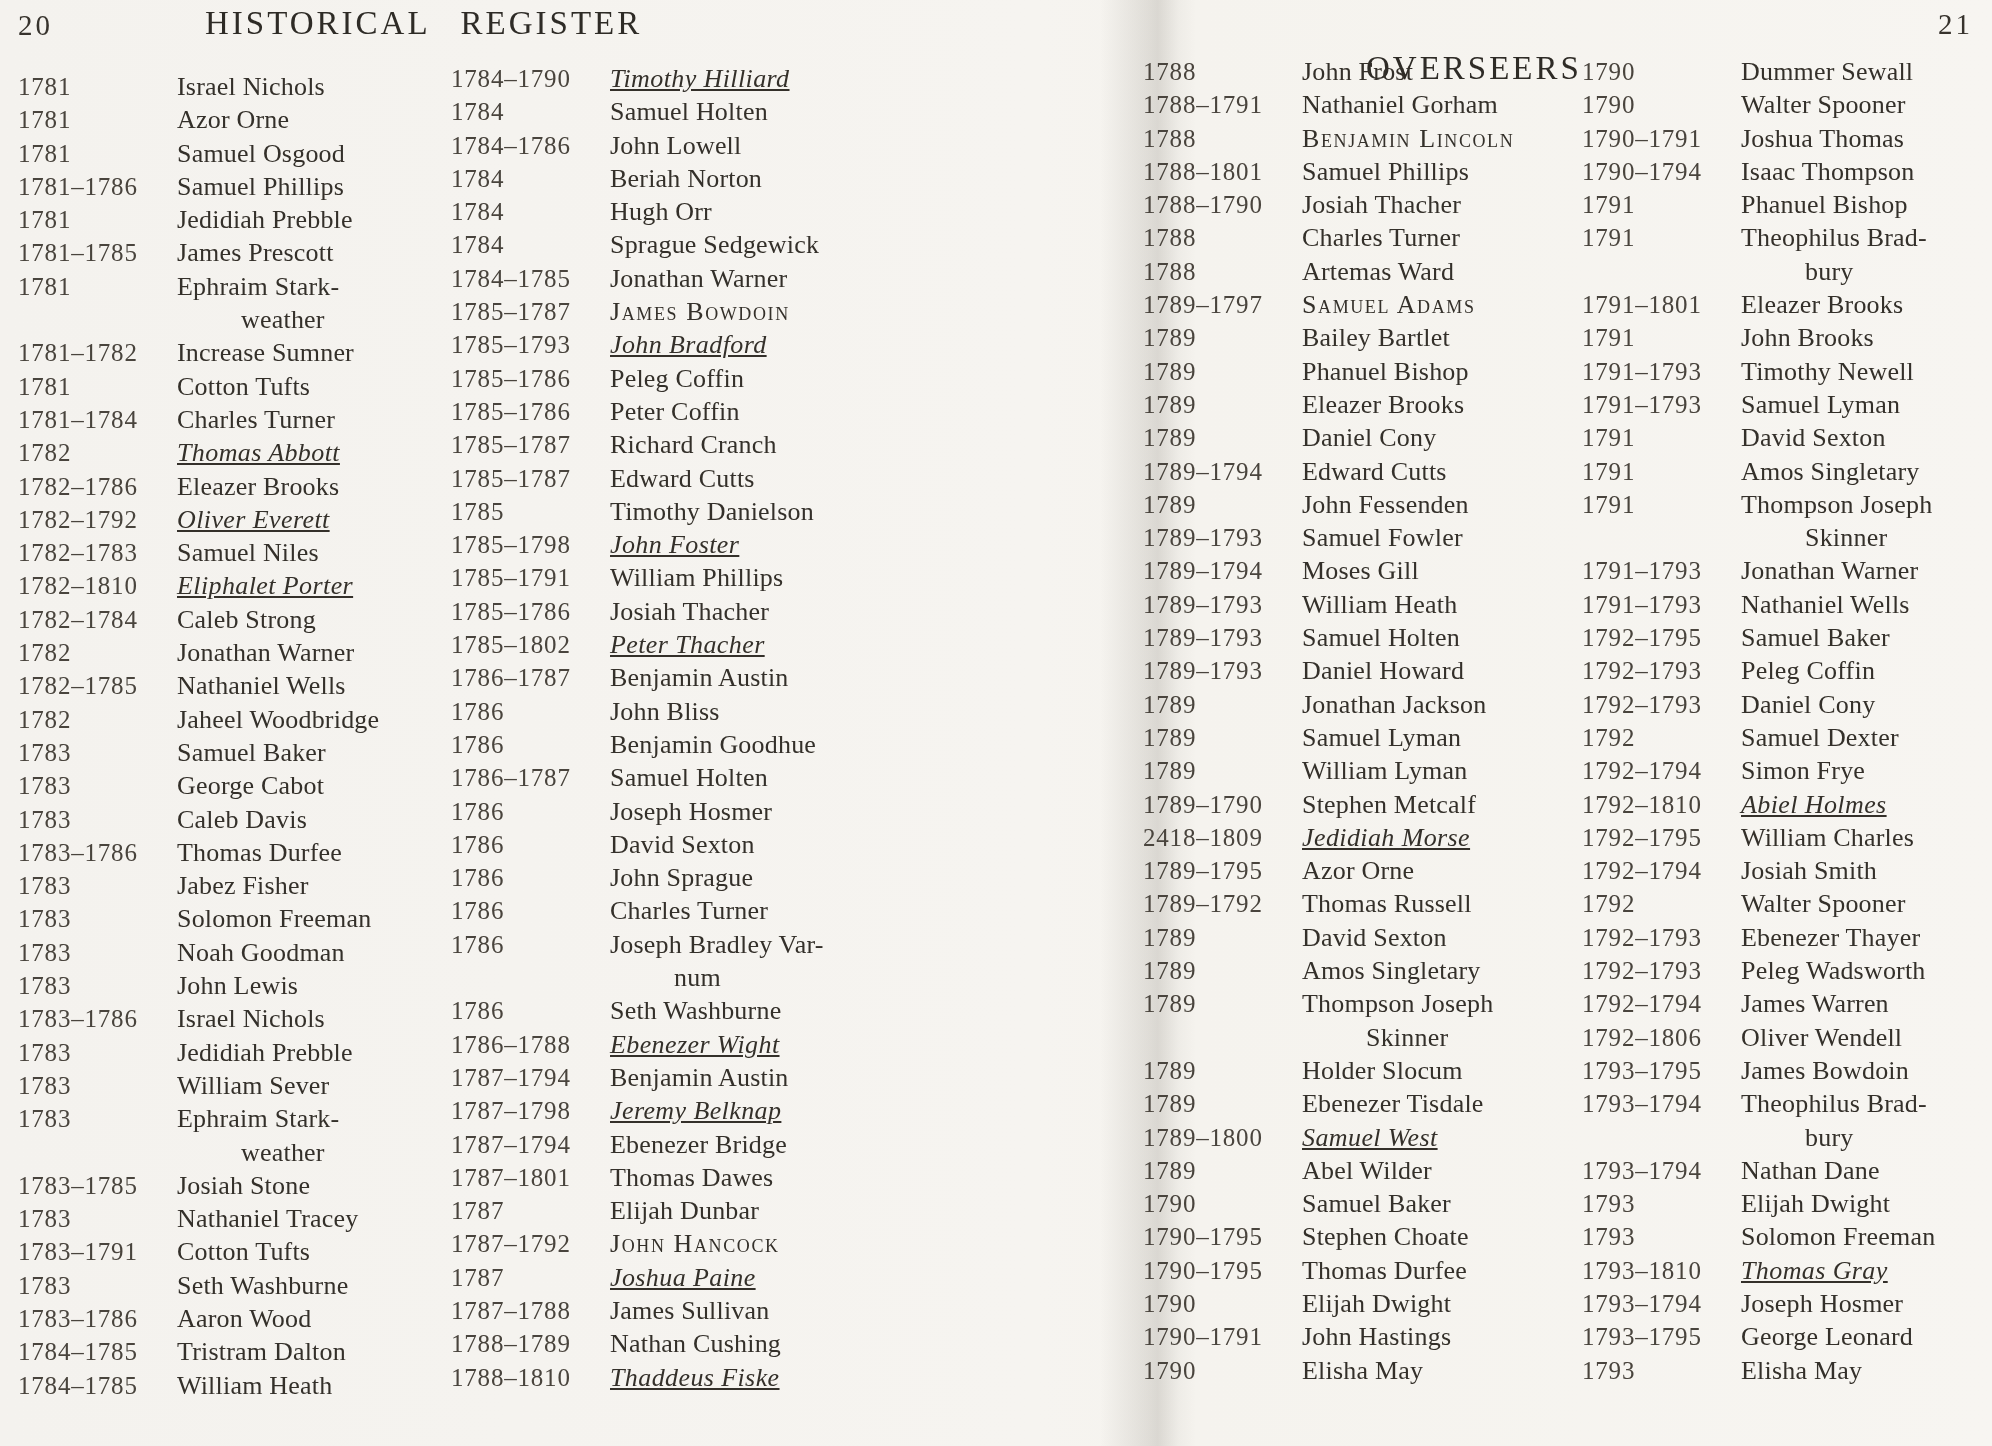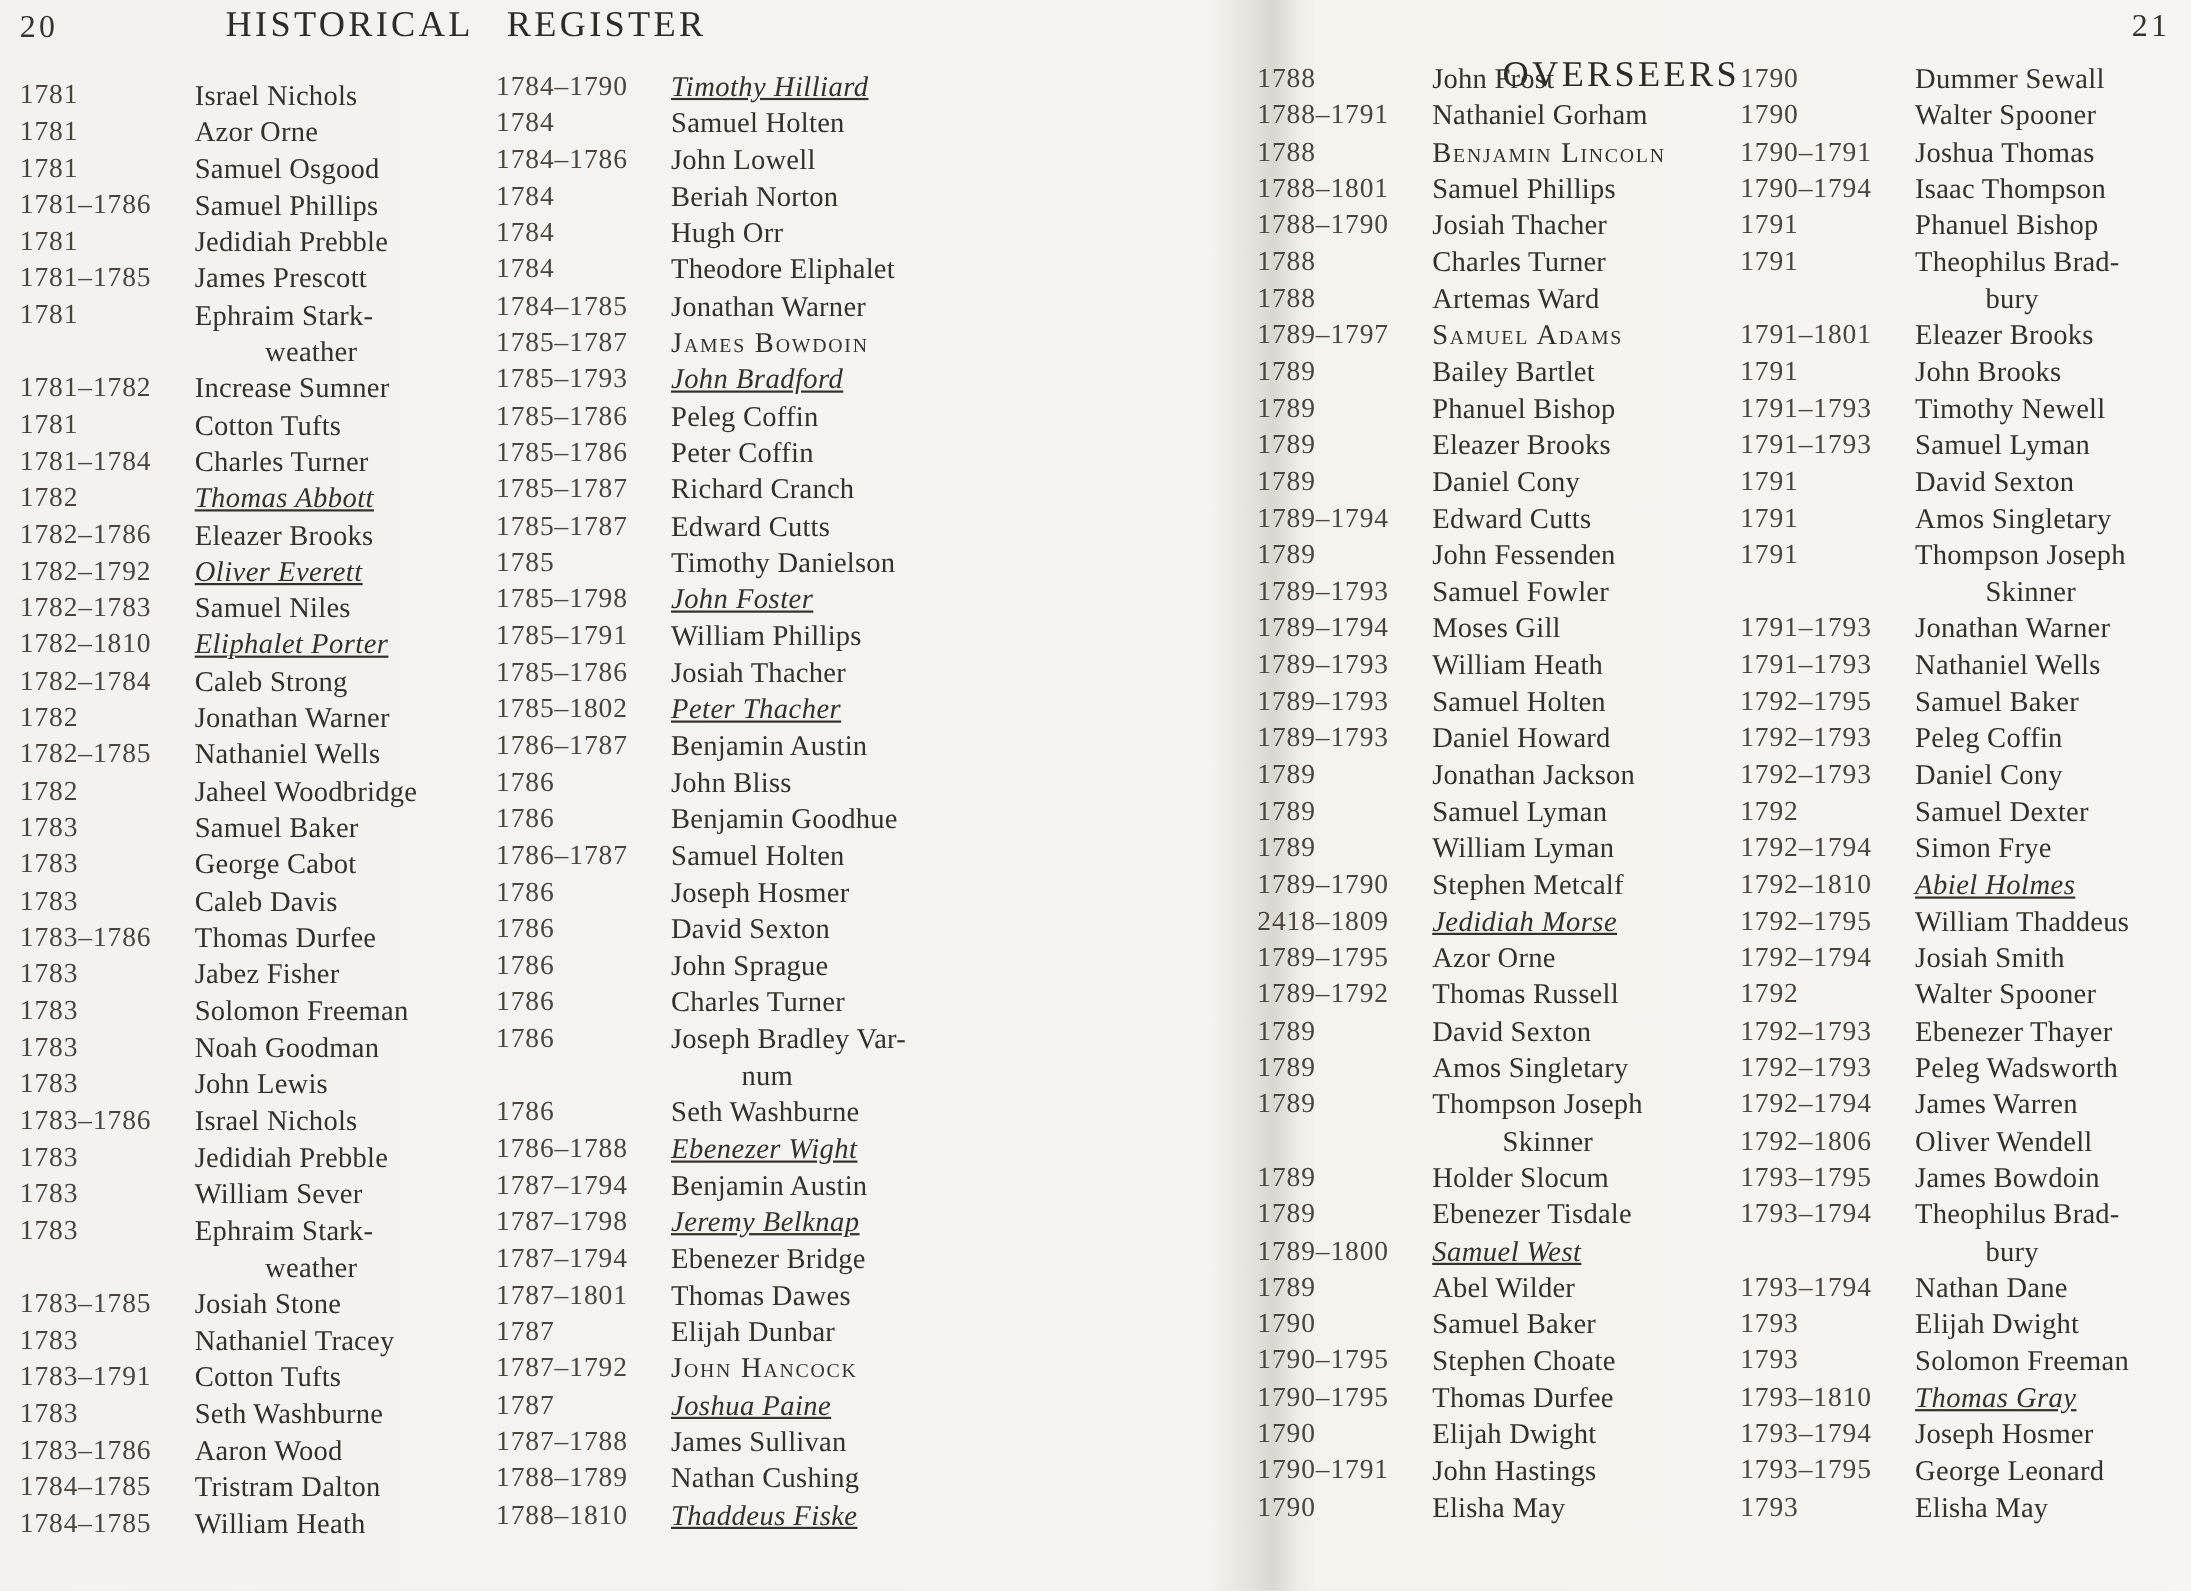--- a/index.html
+++ b/index.html
@@ -233,21 +233,21 @@
       <div class="row">
         <span class="years">1784</span>
         <span class="name">Beriah Norton</span>
       </div>
       <div class="row">
         <span class="years">1784</span>
         <span class="name">Hugh Orr</span>
       </div>
       <div class="row">
         <span class="years">1784</span>
-        <span class="name">Theodore Eliphalet</span>
+        <span class="name">Sprague Sedgewick</span>
       </div>
       <div class="row">
         <span class="years">1784–1785</span>
         <span class="name">Jonathan Warner</span>
       </div>
       <div class="row">
         <span class="years">1785–1787</span>
         <span class="name smallcaps">James Bowdoin</span>
       </div>
       <div class="row">
@@ -613,21 +613,21 @@
       <div class="row">
         <span class="years">1792–1794</span>
         <span class="name">Simon Frye</span>
       </div>
       <div class="row">
         <span class="years">1792–1810</span>
         <span class="name italic">Abiel Holmes</span>
       </div>
       <div class="row">
         <span class="years">1792–1795</span>
-        <span class="name">William Thaddeus</span>
+        <span class="name">William Charles</span>
       </div>
       <div class="row">
         <span class="years">1792–1794</span>
         <span class="name">Josiah Smith</span>
       </div>
       <div class="row">
         <span class="years">1792</span>
         <span class="name">Walter Spooner</span>
       </div>
       <div class="row">

